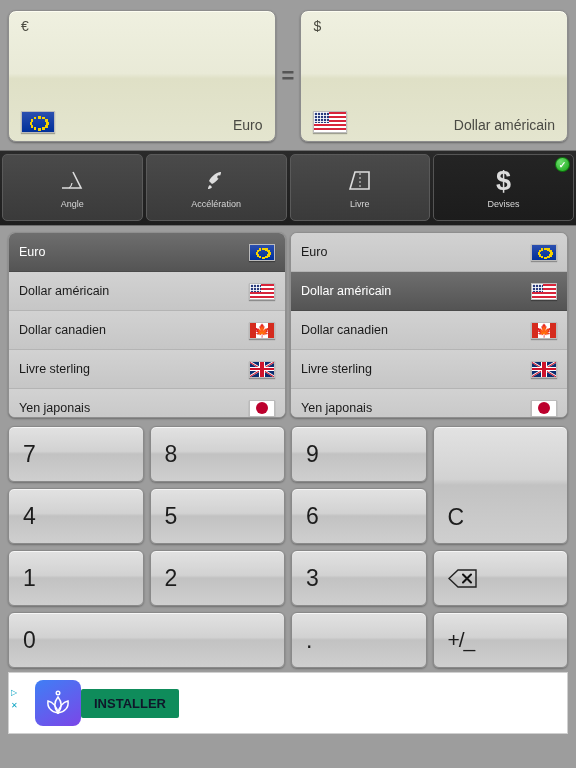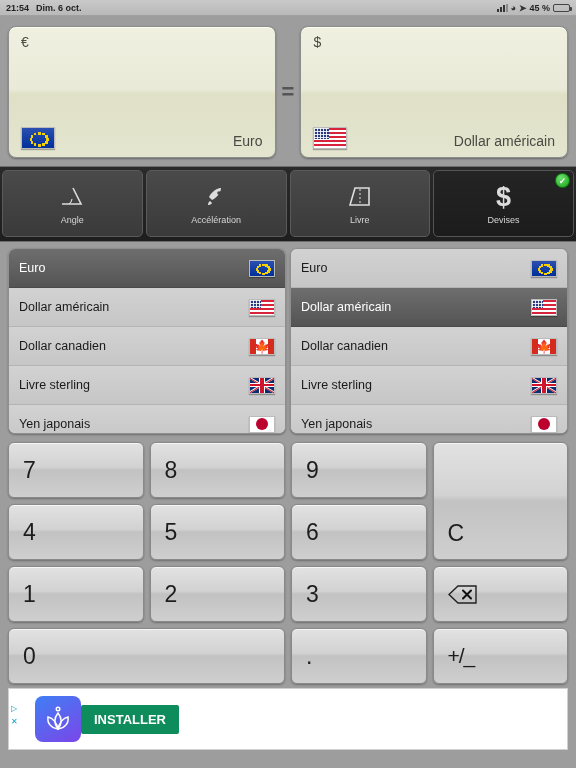--- a/index.html
+++ b/index.html
@@ -194,48 +194,30 @@
     position: absolute; left: 50%; transform: translateX(-50%);
     top: 13px; font-size: 14px; color: #6d6d6d; white-space: nowrap;
   }
   .ad-meta {
     position: absolute; left: 50%; transform: translateX(-50%);
     top: 30px; font-size: 8.5px; color: #8d8d8d; white-space: nowrap;
     display: flex; align-items: center; gap: 5px;
   }
   .ad-meta .sep { color:#bbb; }
   .ad-cta {
-    background: #0f8c5b; color: #ffffff; font-size: 13px; font-weight: bold;
+    background: #0f8c5b; color: #0f172a; font-size: 13px; font-weight: bold;
     padding: 7px 13px; border-radius: 2px; margin-right: 10px; cursor: pointer;
   }
   .homebar { position:absolute; bottom:0; left:0; right:0; height:4px; background:#9d9d9d; }
 </style>
 </head>
 <body>
 
 <div id="app">
 
-  <div class="statusbar">
-    <div class="sb-left">
-      <span>21:54</span>
-      <span>Dim. 6 oct.</span>
-    </div>
-    <div class="sb-right">
-      <span class="sig">
-          <i></i>
-          <i></i>
-          <i></i>
-          <i></i>
-        </span>
-      <span class="wifi">◕</span>
-      <span class="loc">➤</span>
-      <span>45 %</span>
-      <span class="batt"><span class="lvl"></span></span>
-    </div>
-  </div>
 
   <div class="displays">
 
     <div class="disp">
       <div class="disp-sym">€</div>
       <div class="flag flag-eu">
         <span class="stars" id="eu-stars-1">
             <i style="left: 50%; top: 20%;"></i>
             <i style="left: 63%; top: 24.0192%;"></i>
             <i style="left: 72.5167%; top: 35%;"></i>

